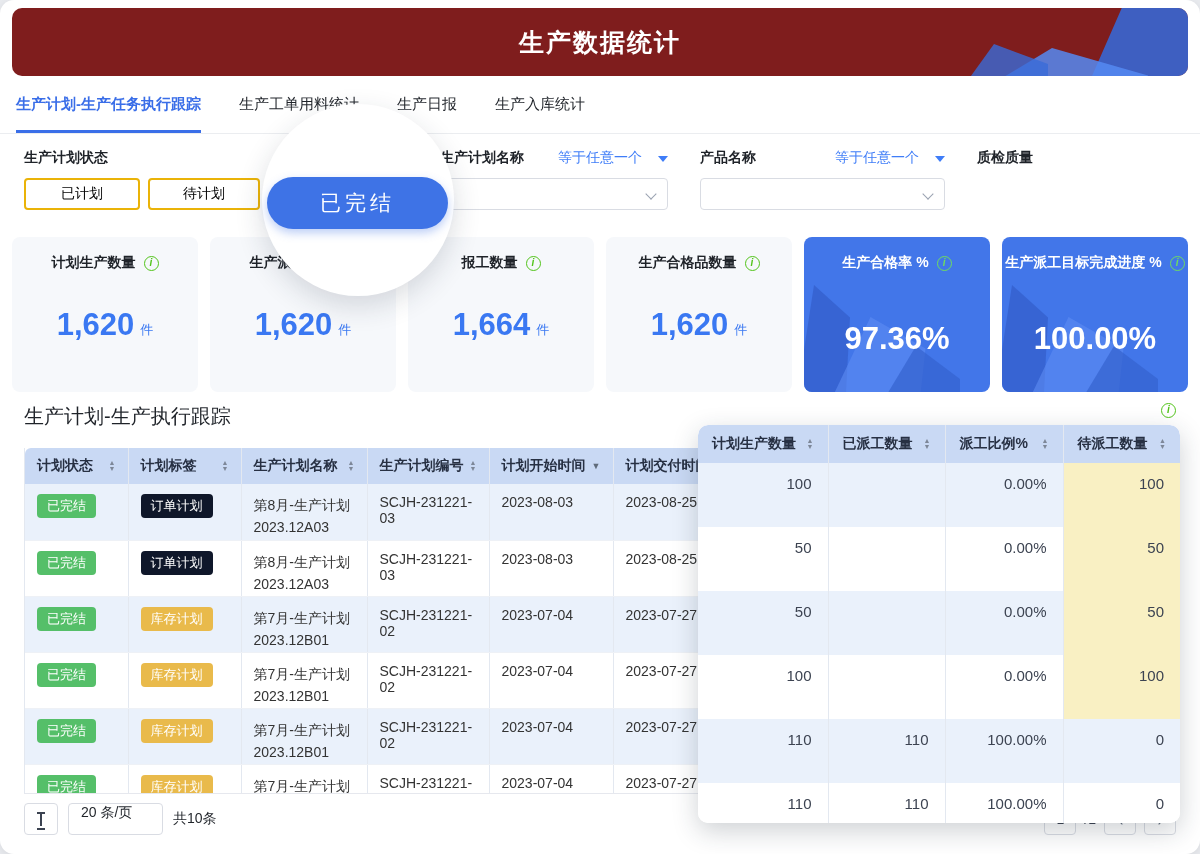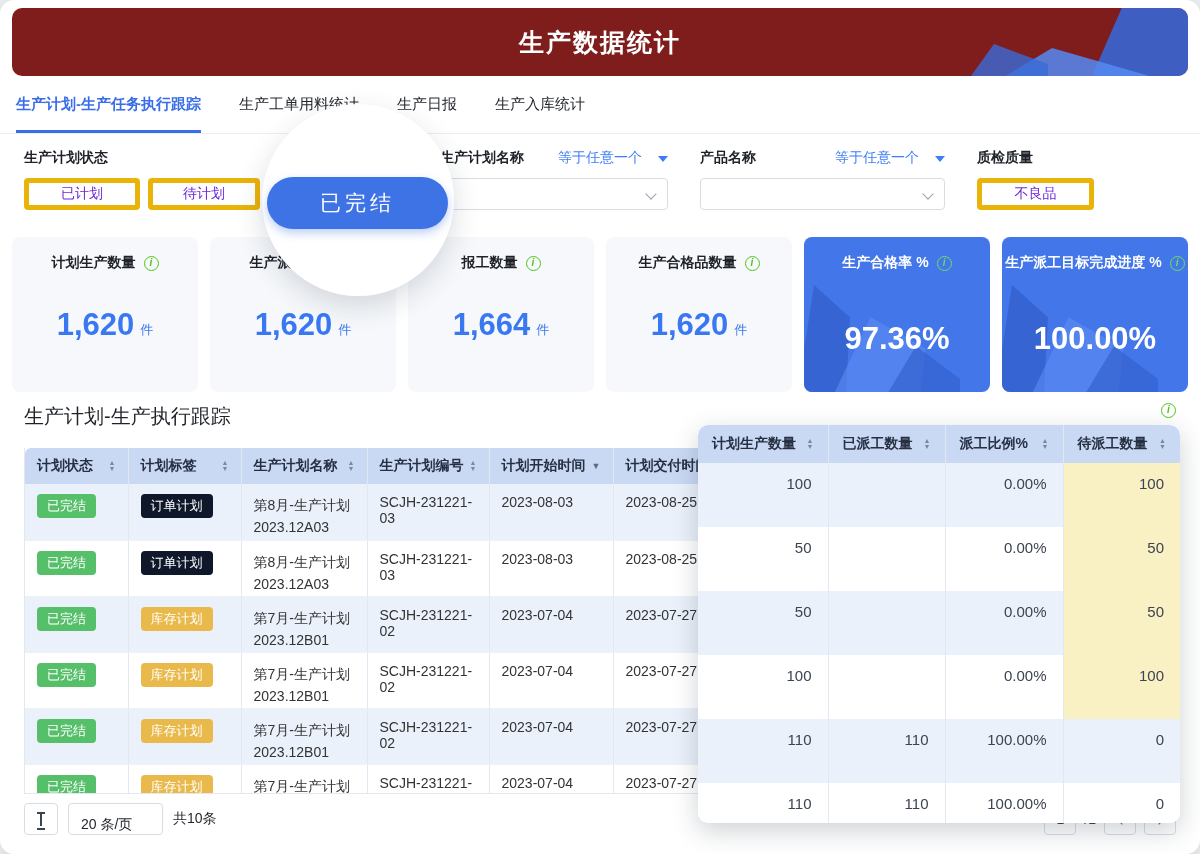--- a/index.html
+++ b/index.html
@@ -21,21 +21,21 @@
   .tab.active { color:#3a6ee8; font-weight:700; border-bottom-color:#3a6ee8; }
 
   
   .filters { position:absolute; top:146px; left:24px; right:24px; height:80px; }
   .fgroup { position:absolute; top:0; }
   .flabel-row { height:24px; display:flex; align-items:center; justify-content:space-between; margin-bottom:8px; }
   .flabel { font-size:14px; font-weight:700; color:#1f2329; }
   .operator { font-size:14px; color:#3f7df8; display:flex; align-items:center; gap:16px; cursor:pointer; }
   .operator .tri { width:0; height:0; border-left:5px solid transparent; border-right:5px solid transparent; border-top:6px solid #3f7df8; margin-top:1px; }
   .fctrl-row { display:flex; gap:8px; }
-  .fbtn { height:32px; background:#fff; border:5px solid #eab308; border-radius:4px; font-size:14px; color:#6d28d9; display:flex; align-items:center; justify-content:center; cursor:pointer; }
+  .fbtn { height:32px; background:#fff; border:2px solid #eab308; border-radius:4px; font-size:14px; color:#000000; display:flex; align-items:center; justify-content:center; cursor:pointer; }
   .select { position:relative; height:32px; border:1px solid #d9dce3; border-radius:4px; background:#fff; cursor:pointer; }
   .select .caret { position:absolute; right:12px; top:11px; width:8px; height:8px; border-right:1.6px solid #9aa2b1; border-bottom:1.6px solid #9aa2b1; transform:rotate(45deg); }
   .g1 { left:0; width:396px; }
   .g2 { left:416px; width:228px; }
   .g3 { left:676px; width:245px; }
   .g4 { left:953px; width:200px; }
 
   
   .spot-circle { position:absolute; left:262px; top:104px; width:192px; height:192px; border-radius:50%; background:#fff; box-shadow:0 10px 28px rgba(31,45,61,.16); z-index:50; }
   .spot-btn { position:absolute; left:267px; top:177px; width:181px; height:52px; border-radius:26px; background:#3e73e6; color:#fff; font-size:21px; display:flex; align-items:center; justify-content:center; letter-spacing:4px; z-index:51; cursor:pointer; box-shadow:0 4px 10px rgba(62,115,230,.35); }
@@ -81,21 +81,21 @@
   .badge.yellow { background:#e9ba4b; }
   .two-line { line-height:22px; }
 
   
   .tfooter { position:absolute; top:793px; left:24px; right:24px; height:46px; border-top:1px solid #e6e8ee; display:flex; align-items:center; justify-content:space-between; padding-top:4px; }
   .tf-left { display:flex; align-items:center; gap:10px; }
   .icon-btn { width:34px; height:32px; border:1px solid #d9dce3; border-radius:4px; background:#fff; display:flex; align-items:center; justify-content:center; cursor:pointer; }
   .ibeam { position:relative; width:12px; height:14px; }
   .ibeam::before { content:""; position:absolute; left:5px; top:0; width:2px; height:14px; background:#3c4351; }
   .ibeam::after { content:""; position:absolute; left:2px; top:0; width:8px; height:14px; border-top:2px solid #3c4351; border-bottom:2px solid #3c4351; }
-  .page-select { position:relative; width:95px; height:32px; border:1px solid #d9dce3; border-radius:4px; background:#fff; font-size:14px; color:#1f2329; display:flex; align-items:flex-end; padding-left:12px; cursor:pointer; }
+  .page-select { position:relative; width:95px; height:32px; border:1px solid #d9dce3; border-radius:4px; background:#fff; font-size:14px; color:#1f2329; display:flex; align-items:flex-start; padding-left:12px; cursor:pointer; }
   .total-text { font-size:14px; color:#1f2329; }
   .tf-right { display:flex; align-items:center; gap:8px; }
   .page-box { min-width:32px; height:32px; border:1px solid #d9dce3; border-radius:4px; background:#fff; display:flex; align-items:center; justify-content:center; font-size:14px; color:#3c4351; cursor:pointer; }
   .page-sep { font-size:14px; color:#3c4351; }
   .chev { width:8px; height:8px; border-right:1.6px solid #5f6b7a; border-bottom:1.6px solid #5f6b7a; }
   .chev.left { transform:rotate(135deg); margin-left:3px; }
   .chev.right { transform:rotate(-45deg); margin-right:3px; }
 
   
   .panel { position:absolute; left:698px; top:425px; width:482px; height:398px; background:#fff; border-radius:10px; box-shadow:0 8px 26px rgba(31,45,61,.22); overflow:hidden; z-index:60; }
@@ -157,23 +157,20 @@
         </span>
       </div>
       <div class="select" style="width:245px;">
         <span class="caret"></span>
       </div>
     </div>
     <div class="fgroup g4">
       <div class="flabel-row">
         <span class="flabel">质检质量</span>
       </div>
-      <div class="fctrl-row">
-        <div class="fbtn" style="width:117px;">不良品</div>
-      </div>
     </div>
   </div>
 
   <div class="cards">
       <div class="card">
         <div class="card-title-row">
           <span class="card-title">计划生产数量</span>
           <span class="info-icon">i</span>
         </div>
         <div class="card-value">

